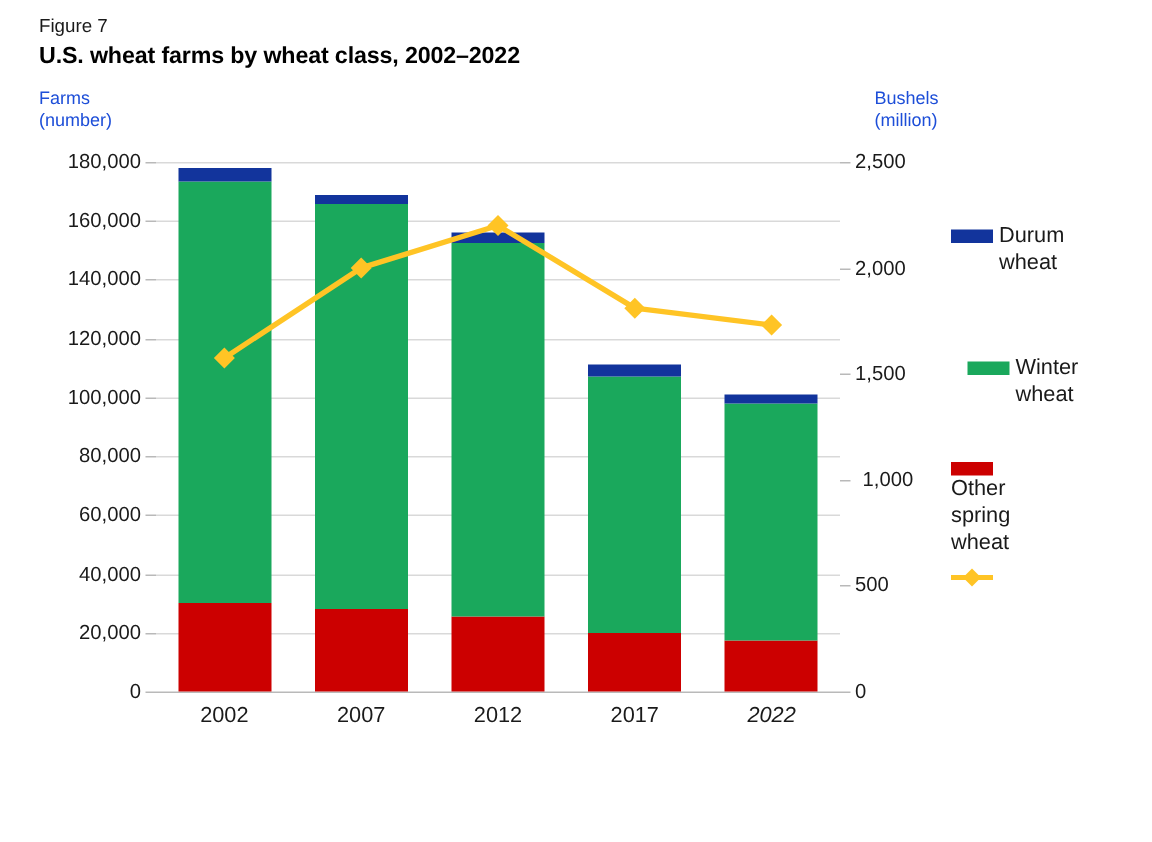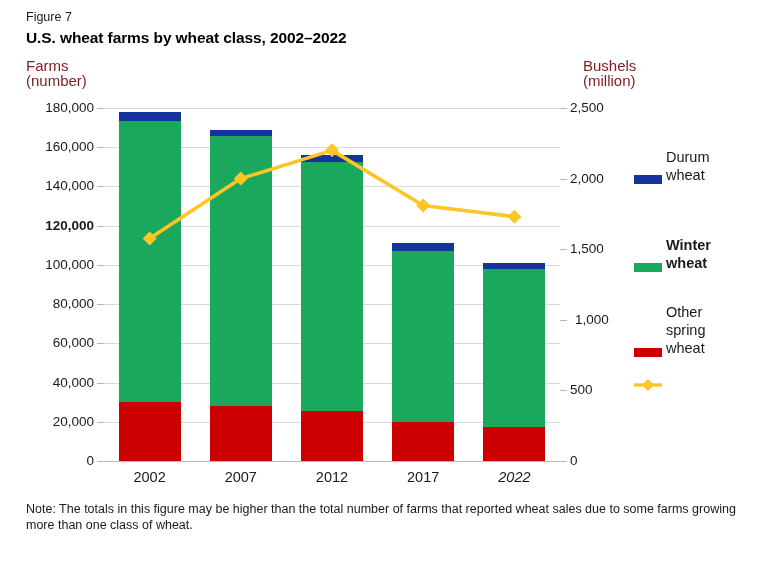--- a/index.html
+++ b/index.html
@@ -28,23 +28,23 @@
     left: 26px;
     top: 29px;
     font-size: 15.5px;
     font-weight: bold;
     color: #000000;
     letter-spacing: -0.1px;
   }
 
   .axis-caption {
     position: absolute;
-    font-size: 15px;
+    font-size: 12px;
     line-height: 15px;
-    color: #7f1d1d;
+    color: #1d4ed8;
     white-space: pre-line;
   }
   #left-axis-caption { left: 26px; top: 58px; }
   #right-axis-caption { left: 583px; top: 58px; }
 
   
   #plot {
     position: absolute;
     left: 104px;
     top: 108px;
@@ -109,21 +109,21 @@
   
   #legend {
     position: absolute;
     left: 634px;
     top: 148px;
     width: 134px;
   }
   .legend-item {
     position: absolute;
     display: flex;
-    align-items: flex-end;
+    align-items: flex-start;
   }
   .legend-swatch {
     width: 28px;
     height: 9px;
     margin-top: 5px;
     margin-right: 4px;
     flex: none;
   }
   .legend-line-swatch {
     width: 28px;
@@ -178,21 +178,21 @@
       <div class="gridline baseline" style="top: 353px;"></div>
     </div>
   <div id="left-ticks">
       <div class="tick-mark-l" style="top: 0px;"></div>
       <div class="tick-left" style="top: -7px;">180,000</div>
       <div class="tick-mark-l" style="top: 39.2222px;"></div>
       <div class="tick-left" style="top: 32.2222px;">160,000</div>
       <div class="tick-mark-l" style="top: 78.4444px;"></div>
       <div class="tick-left" style="top: 71.4444px;">140,000</div>
       <div class="tick-mark-l" style="top: 117.667px;"></div>
-      <div class="tick-left" style="top: 110.667px; font-weight: bold;">120,000</div>
+      <div class="tick-left" style="top: 110.667px;">120,000</div>
       <div class="tick-mark-l" style="top: 156.889px;"></div>
       <div class="tick-left" style="top: 149.889px;">100,000</div>
       <div class="tick-mark-l" style="top: 196.111px;"></div>
       <div class="tick-left" style="top: 189.111px; text-align: center;">80,000</div>
       <div class="tick-mark-l" style="top: 235.333px;"></div>
       <div class="tick-left" style="top: 228.333px;">60,000</div>
       <div class="tick-mark-l" style="top: 274.556px;"></div>
       <div class="tick-left" style="top: 267.556px;">40,000</div>
       <div class="tick-mark-l" style="top: 313.778px;"></div>
       <div class="tick-left" style="top: 306.778px;">20,000</div>
@@ -256,34 +256,33 @@
       <div class="xlabel" style="left: 379.4px; font-style: italic;">2022</div>
     </div>
 </div>
 
 <div id="legend">
     <div class="legend-item" style="top: 0px; left: 0px;">
       <div class="legend-swatch" style="background: rgb(18, 52, 156);"></div>
       <div class="legend-text">Durum
 wheat</div>
     </div>
-    <div class="legend-item" style="top: 88px; left: 0px; font-weight: bold;">
+    <div class="legend-item" style="top: 88px; left: 11px;">
       <div class="legend-swatch" style="background: rgb(26, 168, 92);"></div>
       <div class="legend-text">Winter
 wheat</div>
     </div>
-    <div class="legend-item" style="top: 155px; left: 0px;">
+    <div class="legend-item" style="top: 155px; left: 0px; flex-direction: column;">
       <div class="legend-swatch" style="background: rgb(204, 0, 0);"></div>
       <div class="legend-text">Other
 spring
 wheat</div>
     </div>
     <div class="legend-item" style="top: 228px; left: 0px;">
       <div class="legend-line-swatch"><svg width="28" height="14" viewBox="0 0 28 14">
           <line x1="0" y1="7" x2="28" y2="7" stroke="#ffc425" stroke-width="3.4"></line>
           <polygon points="14,1 20,7 14,13 8,7" fill="#ffc425"></polygon>
         </svg></div>
     </div>
   </div>
 
 <div id="footnotes">
-  <p class="note">Note: The totals in this figure may be higher than the total number of farms that reported wheat sales due to some farms growing more than one class of wheat.</p>
 </div>
 
 </body></html>

